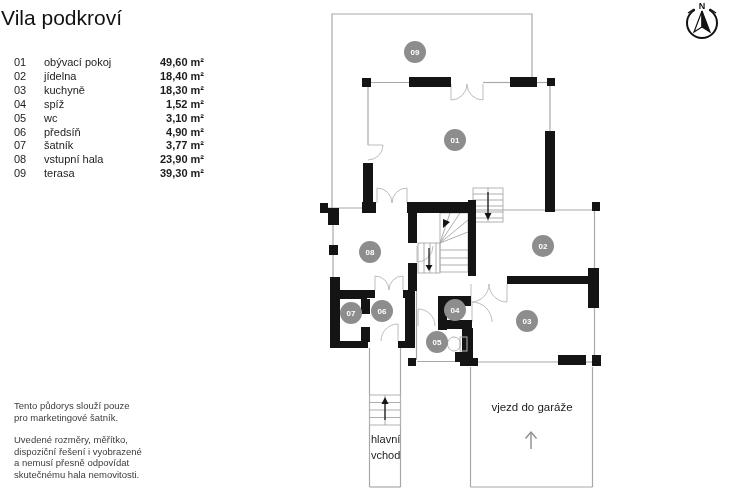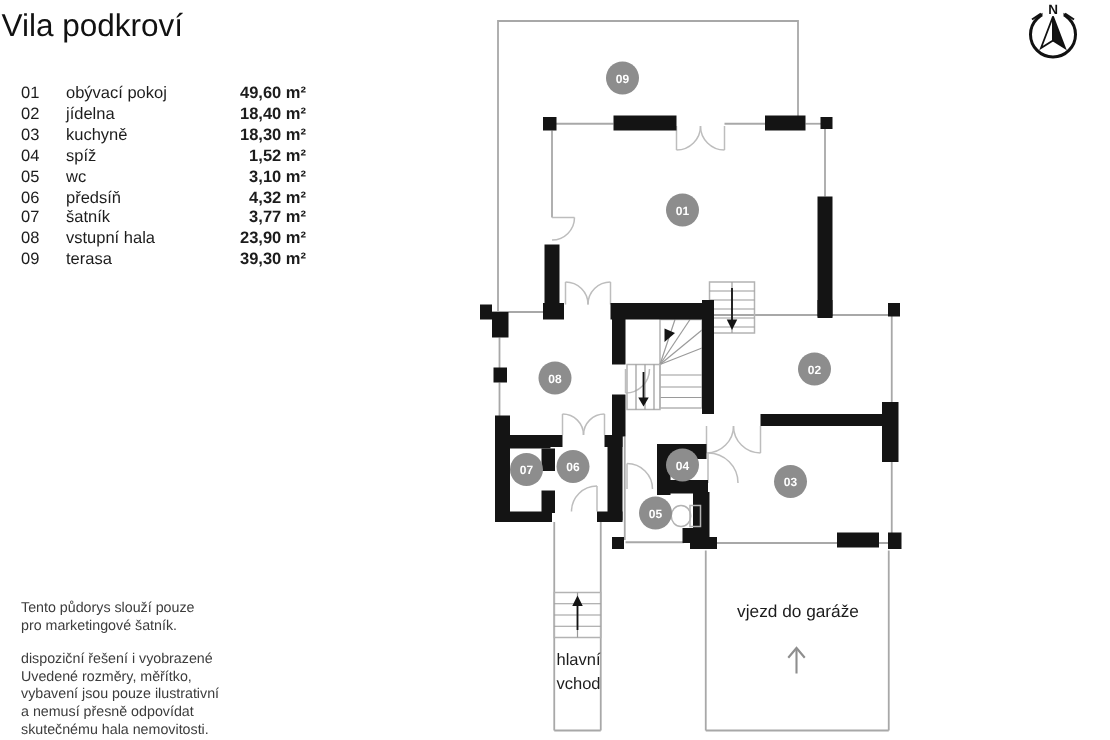--- a/index.html
+++ b/index.html
@@ -58,21 +58,21 @@
       <span class="legend-area">1,52 m²</span>
     </div>
     <div class="legend-row">
       <span class="legend-num">05</span>
       <span class="legend-name">wc</span>
       <span class="legend-area">3,10 m²</span>
     </div>
     <div class="legend-row">
       <span class="legend-num">06</span>
       <span class="legend-name">předsíň</span>
-      <span class="legend-area">4,32 m²</span>
+      <span class="legend-area">4,90 m²</span>
     </div>
     <div class="legend-row">
       <span class="legend-num">07</span>
       <span class="legend-name">šatník</span>
       <span class="legend-area">3,77 m²</span>
     </div>
     <div class="legend-row">
       <span class="legend-num">08</span>
       <span class="legend-name">vstupní hala</span>
       <span class="legend-area">23,90 m²</span>
@@ -83,23 +83,22 @@
       <span class="legend-area">39,30 m²</span>
     </div>
   </div>
 
   <div class="disclaimer">
     <div class="para">
       <div>Tento půdorys slouží pouze</div>
       <div>pro marketingové šatník.</div>
     </div>
     <div class="para">
+      <div>Uvedené rozměry, měřítko,</div>
       <div>dispoziční řešení i vyobrazené</div>
-      <div>Uvedené rozměry, měřítko,</div>
-      <div>vybavení jsou pouze ilustrativní</div>
       <div>a nemusí přesně odpovídat</div>
       <div>skutečnému hala nemovitosti.</div>
     </div>
   </div>
 
   <svg class="plan-svg" width="740" height="493" viewBox="0 0 740 493">
 
     <g>
       <polyline class="thin" points="332,208 332,14 532,14 532,80"></polyline>
     </g>

